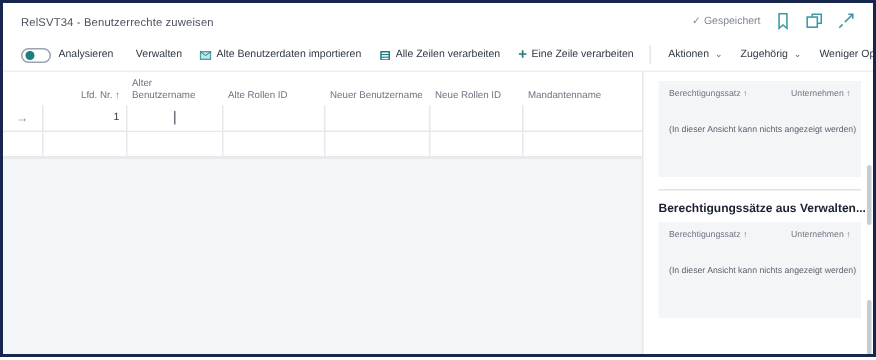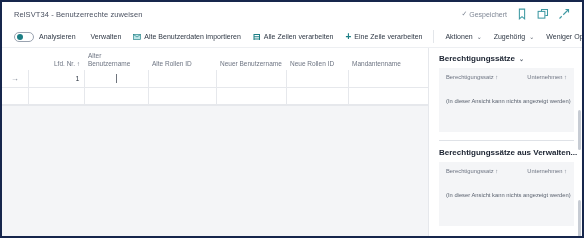--- a/index.html
+++ b/index.html
@@ -346,24 +346,20 @@
               <td></td>
             </tr>
           </tbody>
         </table>
       </div>
     </div>
 
     <div class="fact-pane">
 
       <div>
-        <div class="fact-title">
-          <span>Berechtigungssätze</span>
-          <span class="caret">⌄</span>
-        </div>
         <div class="fact-card">
           <div class="fact-cols">
             <span class="c1">Berechtigungssatz ↑</span>
             <span>Unternehmen ↑</span>
           </div>
           <div class="fact-empty">(In dieser Ansicht kann nichts angezeigt werden)</div>
         </div>
       </div>
 
       <div class="fact-divider"></div>

